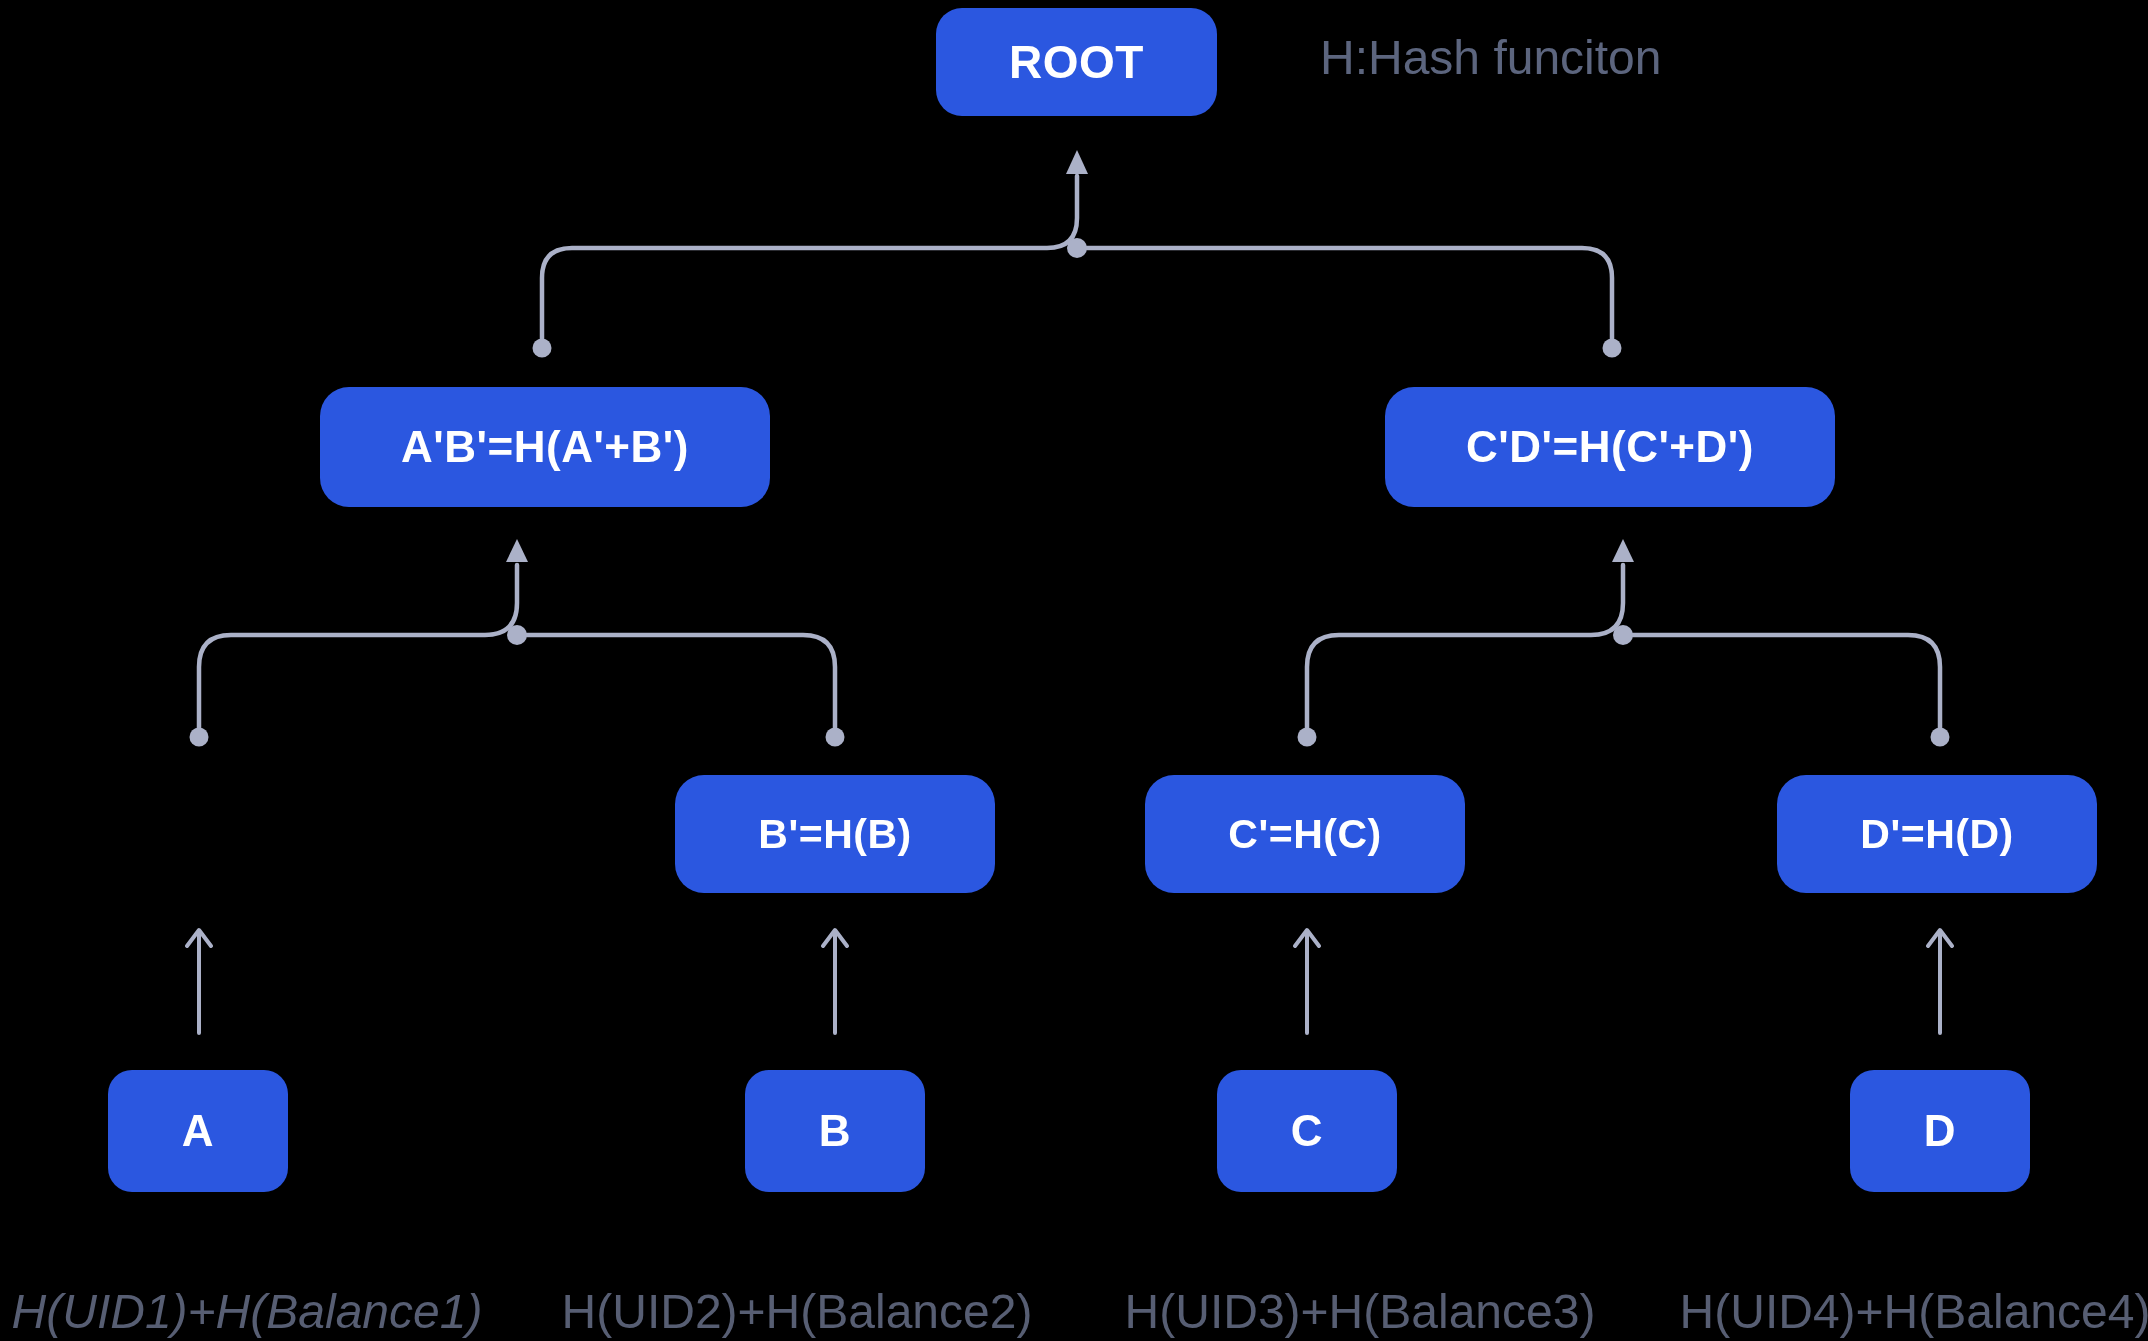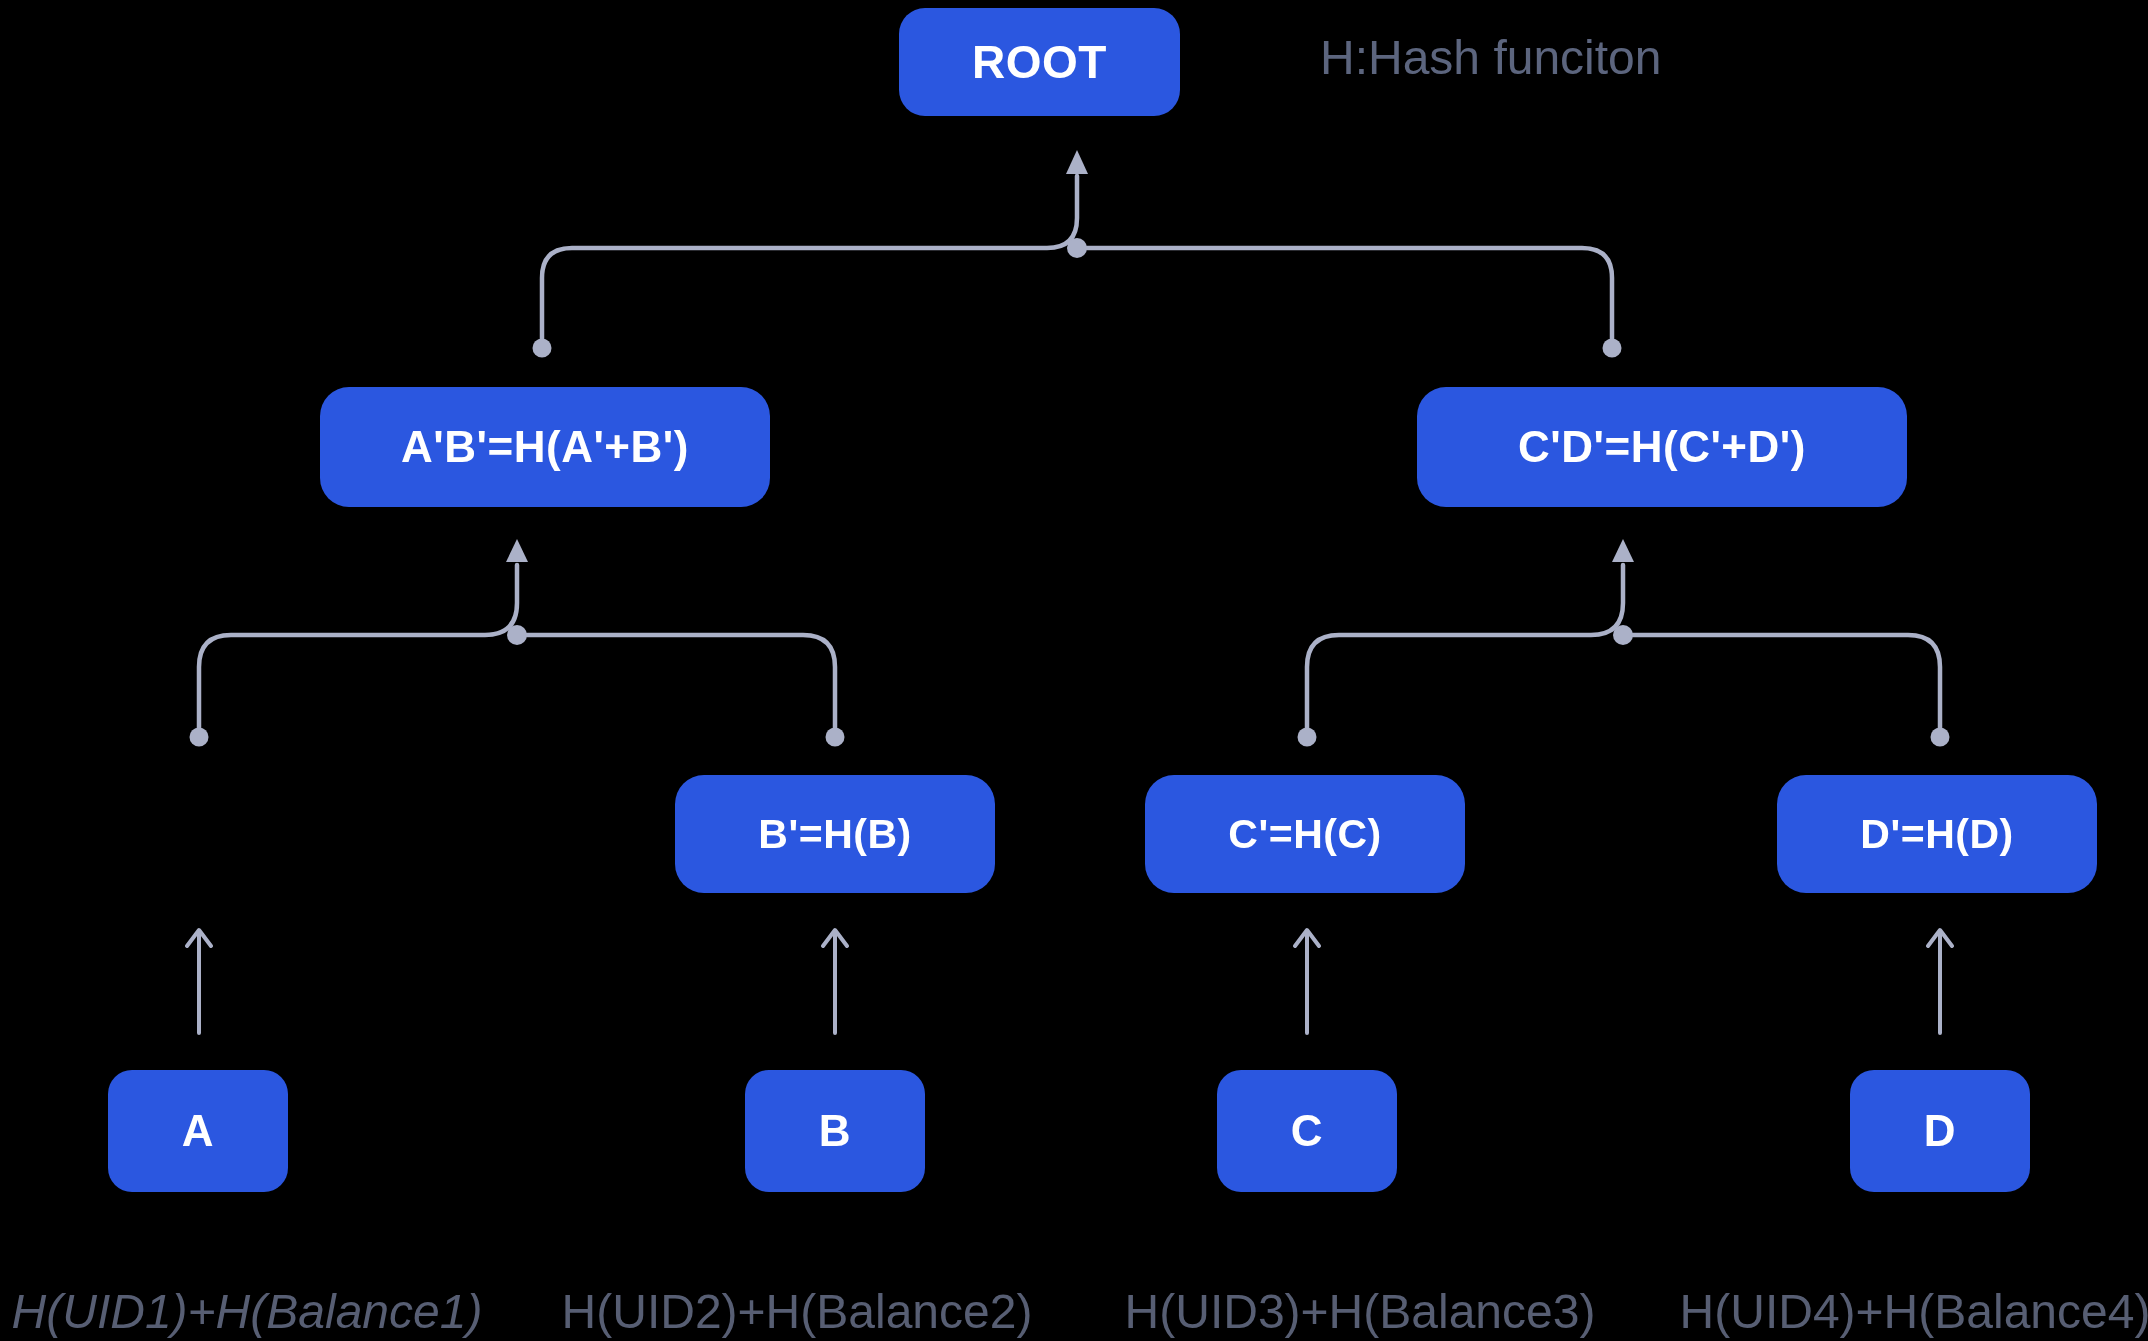--- a/index.html
+++ b/index.html
@@ -26,23 +26,23 @@
     background: #2B57E0;
     color: #FFFFFF;
     font-weight: bold;
     display: flex;
     align-items: center;
     justify-content: center;
     border-radius: 29px;
     letter-spacing: 0.5px;
     white-space: nowrap;
   }
-  .node.root   { left: 899px;  top: 8px;    width: 281px; height: 108px; font-size: 46px; border-radius: 26px; }
+  .node.root   { left: 936px;  top: 8px;    width: 281px; height: 108px; font-size: 46px; border-radius: 26px; }
   .node.l1a    { left: 320px;  top: 387px;  width: 450px; height: 120px; font-size: 44px; }
-  .node.l1b    { left: 1385px; top: 387px;  width: 490px; height: 120px; font-size: 44px; margin-left: 32px; }
+  .node.l1b    { left: 1385px; top: 387px;  width: 450px; height: 120px; font-size: 44px; }
   .node.l2a    { left: 35px;   top: 775px;  width: 328px; height: 118px; font-size: 41px; }
   .node.l2b    { left: 675px;  top: 775px;  width: 320px; height: 118px; font-size: 41px; }
   .node.l2c    { left: 1145px; top: 775px;  width: 320px; height: 118px; font-size: 41px; }
   .node.l2d    { left: 1777px; top: 775px;  width: 320px; height: 118px; font-size: 41px; }
   .node.leaf-a { left: 108px;  top: 1070px; width: 180px; height: 122px; font-size: 44px; border-radius: 24px; }
   .node.leaf-b { left: 745px;  top: 1070px; width: 180px; height: 122px; font-size: 44px; border-radius: 24px; }
   .node.leaf-c { left: 1217px; top: 1070px; width: 180px; height: 122px; font-size: 44px; border-radius: 24px; }
   .node.leaf-d { left: 1850px; top: 1070px; width: 180px; height: 122px; font-size: 44px; border-radius: 24px; }
   .hash-note {
     position: absolute;

